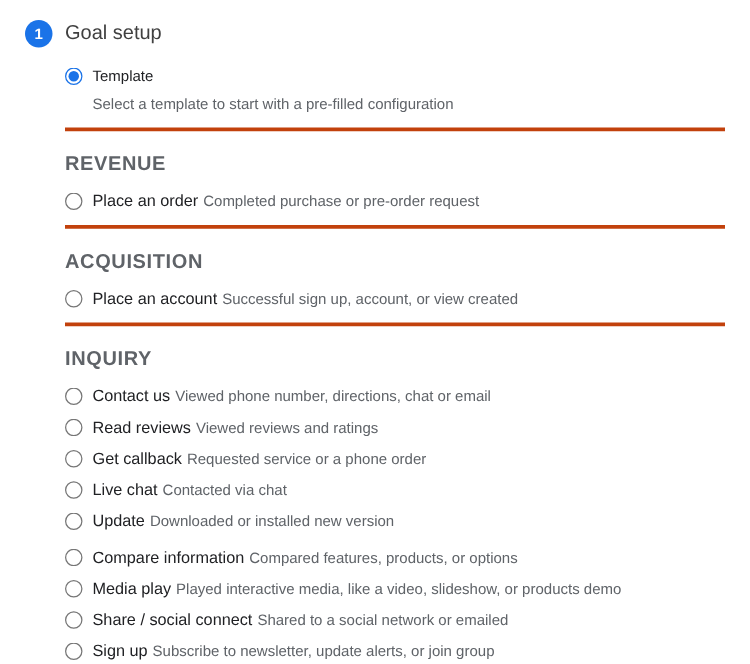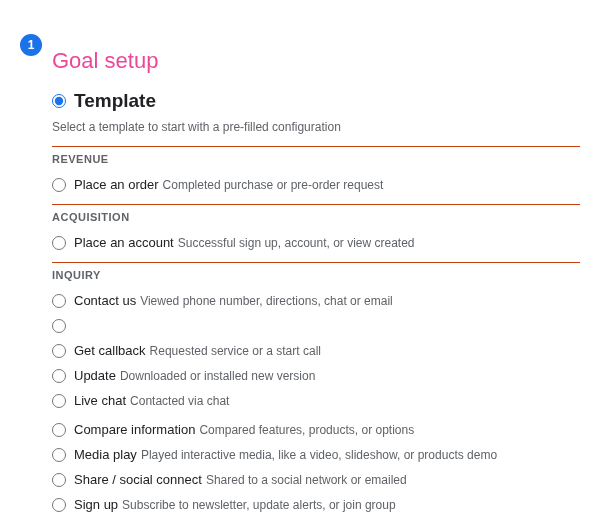--- a/index.html
+++ b/index.html
@@ -27,60 +27,60 @@
       border-radius: 50%;
       color: #fff;
       font-size: 12px;
       font-weight: bold;
       display: flex;
       align-items: center;
       justify-content: center;
       flex-shrink: 0;
     }
     .step-title {
-      font-size: 22px;
+      font-size: 16px;
       font-weight: 500;
-      color: #ec4899;
-      margin-top: 32px;
+      color: #404040;
     }
     .section {
       margin-left: 32px;
     }
     .template-option {
       display: flex;
       align-items: center;
       gap: 8px;
       margin-bottom: 8px;
     }
     .template-option input[type="radio"] {
       accent-color: #1a73e8;
       width: 14px;
       height: 14px;
       flex-shrink: 0;
     }
     .template-label {
-      font-size: 19px;
-      font-weight: 700;
+      font-size: 12px;
+      font-weight: 400;
     }
     .subtitle {
       font-size: 12px;
       color: #5f6368;
       margin-bottom: 12px;
+      margin-left: 22px;
     }
     .category-section {
       margin-bottom: 10px;
     }
     .category-label {
-      font-size: 11px;
+      font-size: 16px;
       font-weight: 700;
       color: #5f6368;
       letter-spacing: 0.5px;
       text-transform: uppercase;
-      padding: 6px 0 4px 0;
-      border-top: 1px solid #c2410c;
+      padding: 18px 0 4px 0;
+      border-top: 3px solid #c2410c;
       margin-bottom: 6px;
     }
     .goal-item {
       display: flex;
       align-items: flex-start;
       gap: 8px;
       margin-bottom: 6px;
       padding: 2px 0;
     }
     .goal-item input[type="radio"] {
@@ -150,42 +150,46 @@
           <div class="category-label">INQUIRY</div>
           <div class="goal-item">
             <input type="radio" name="goal-type" style="">
             <div class="goal-row">
               <span class="goal-name">Contact us</span>
               <span class="goal-desc">Viewed phone number, directions, chat or email</span>
             </div>
           </div>
           <div class="goal-item">
             <input type="radio" name="goal-type" style="">
+            <div class="goal-row">
+              <span class="goal-name">Read reviews</span>
+              <span class="goal-desc">Viewed reviews and ratings</span>
+            </div>
           </div>
           <div class="goal-item">
             <input type="radio" name="goal-type" style="">
             <div class="goal-row">
               <span class="goal-name">Get callback</span>
-              <span class="goal-desc">Requested service or a start call</span>
+              <span class="goal-desc">Requested service or a phone order</span>
+            </div>
+          </div>
+          <div class="goal-item">
+            <input type="radio" name="goal-type" style="">
+            <div class="goal-row">
+              <span class="goal-name">Live chat</span>
+              <span class="goal-desc">Contacted via chat</span>
             </div>
           </div>
           <div class="goal-item">
             <input type="radio" name="goal-type" style="">
             <div class="goal-row">
               <span class="goal-name">Update</span>
               <span class="goal-desc">Downloaded or installed new version</span>
             </div>
           </div>
-          <div class="goal-item">
-            <input type="radio" name="goal-type" style="">
-            <div class="goal-row">
-              <span class="goal-name">Live chat</span>
-              <span class="goal-desc">Contacted via chat</span>
-            </div>
-          </div>
         </div>
         <div class="category-section">
           <div class="goal-item">
             <input type="radio" name="goal-type" style="">
             <div class="goal-row">
               <span class="goal-name">Compare information</span>
               <span class="goal-desc">Compared features, products, or options</span>
             </div>
           </div>
           <div class="goal-item">

